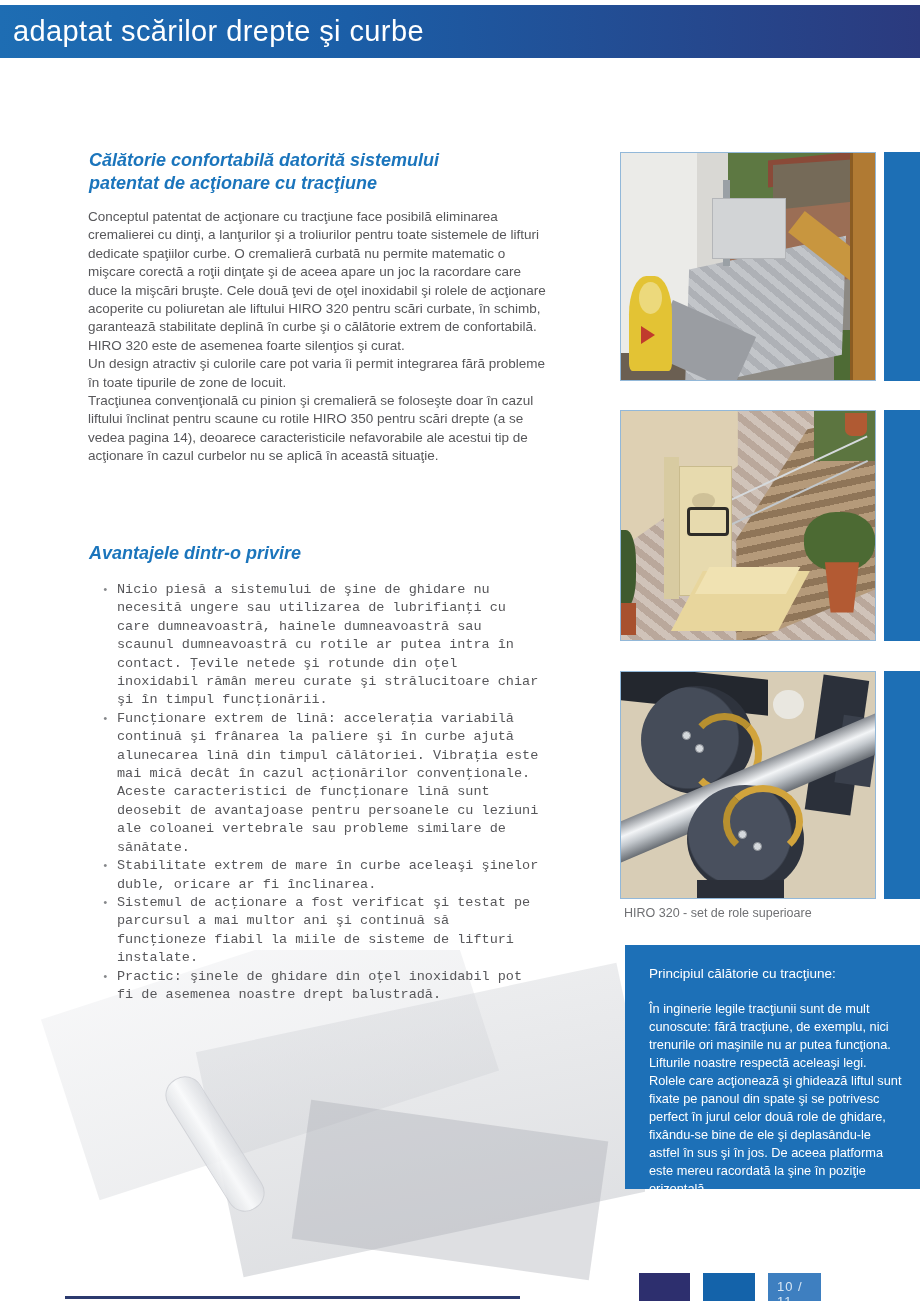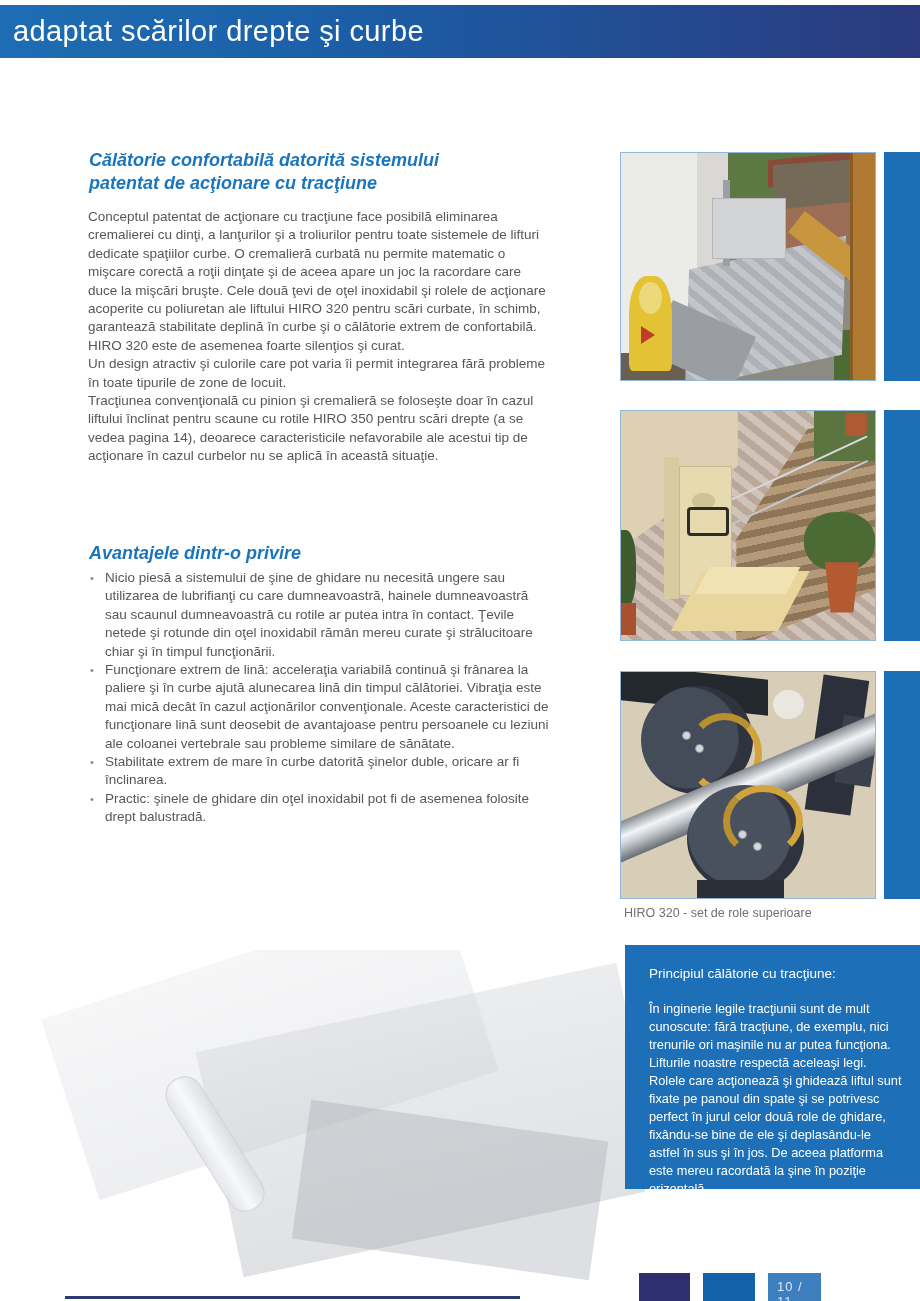--- a/index.html
+++ b/index.html
@@ -15,21 +15,21 @@
   
   .h-blue{position:absolute;color:#1b75bc;font-size:18px;font-weight:bold;font-style:italic;
           line-height:23px;margin:0;}
   #heading1{left:89px;top:149px;width:420px;}
   #heading2{left:89px;top:531px;width:420px;margin-top:11px;}
   .paracol{position:absolute;left:88px;top:208px;width:464px;color:#57575a;
            font-size:13.5px;line-height:18.4px;}
   .paracol p{margin:0;}
   .bullets{position:absolute;left:88px;top:569px;width:464px;color:#57575a;
            font-size:13.5px;line-height:18.4px;}
-  .bullets ul{margin:0;padding:0;list-style:none;}
+  .bullets ul{margin:12px;padding:0;list-style:none;font-family:Liberation Mono, monospace;}
   .bullets li{position:relative;padding-left:17px;}
   .bullets li::before{content:"\2022";position:absolute;left:2px;top:0;color:#85878a;font-size:11px;}
 
   
   .photo{position:absolute;left:620px;width:256px;border:1px solid #92b8d9;box-sizing:border-box;
          overflow:hidden;}
   #photo1{top:152px;height:229px;background:#8d8a84;}
   #photo2{top:410px;height:231px;background:#c3b2a5;}
   #photo3{top:671px;height:228px;background:#d8cdb6;}
   .accent-bar{position:absolute;left:884px;width:36px;background:#1d6fb5;}
@@ -151,22 +151,23 @@
     <p>Un design atractiv şi culorile care pot varia îi permit integrarea fără probleme în toate tipurile de zone de locuit.</p>
     <p>Tracţiunea convenţională cu pinion şi cremalieră se foloseşte doar în cazul liftului înclinat pentru scaune cu rotile HIRO 350 pentru scări drepte (a se vedea pagina 14), deoarece caracteristicile nefavorabile ale acestui tip de acţionare în cazul curbelor nu se aplică în această situaţie.</p>
   </div>
 
   <h2 class="h-blue" id="heading2">Avantajele dintr-o privire</h2>
 
   <div class="bullets">
     <ul>
       <li>Nicio piesă a sistemului de şine de ghidare nu necesită ungere sau utilizarea de lubrifianţi cu care dumneavoastră, hainele dumneavoastră sau scaunul dumneavoastră cu rotile ar putea intra în contact. Ţevile netede şi rotunde din oţel inoxidabil rămân mereu curate şi strălucitoare chiar şi în timpul funcţionării.</li>
       <li>Funcţionare extrem de lină: acceleraţia variabilă continuă şi frânarea la paliere şi în curbe ajută alunecarea lină din timpul călătoriei. Vibraţia este mai mică decât în cazul acţionărilor convenţionale. Aceste caracteristici de funcţionare lină sunt deosebit de avantajoase pentru persoanele cu leziuni ale coloanei vertebrale sau probleme similare de sănătate.</li>
-      <li>Stabilitate extrem de mare în curbe datorită şinelor duble, oricare ar fi înclinarea.</li>
-      <li>Practic: şinele de ghidare din oţel inoxidabil pot fi de asemenea folosite drept balustradă.</li>
+      <li>Stabilitate extrem de mare în curbe aceleaşi şinelor duble, oricare ar fi înclinarea.</li>
+      <li>Sistemul de acţionare a fost verificat şi testat pe parcursul a mai multor ani şi continuă să funcţioneze fiabil la miile de sisteme de lifturi instalate.</li>
+      <li>Practic: şinele de ghidare din oţel inoxidabil pot fi de asemenea noastre drept balustradă.</li>
     </ul>
   </div>
 
   <figure class="photo" id="photo1" style="margin:0">
     <div class="p1-green"></div>
     <div class="p1-roof"></div>
     <div class="p1-shed"></div>
     <div class="p1-pave"></div>
     <div class="p1-grass"></div>
     <div class="p1-wall"></div>

